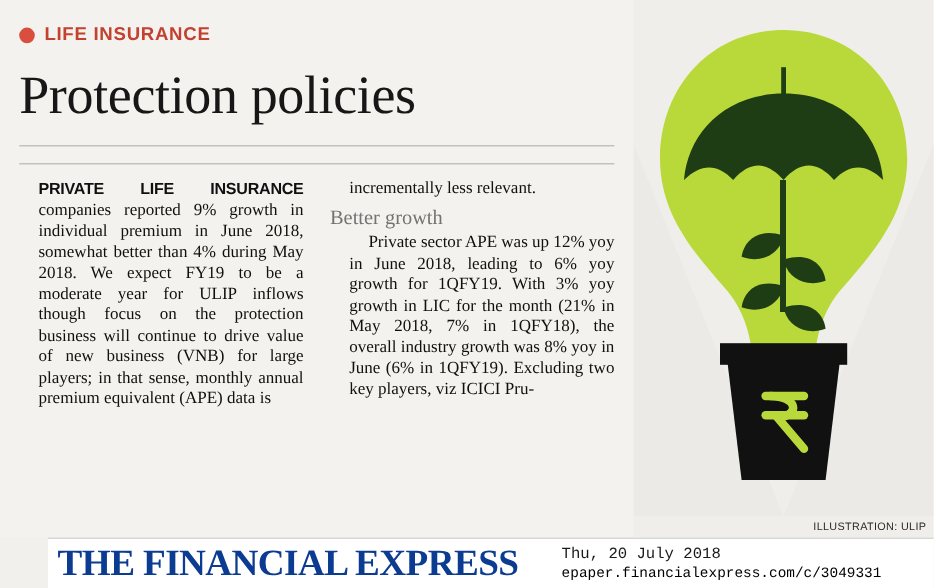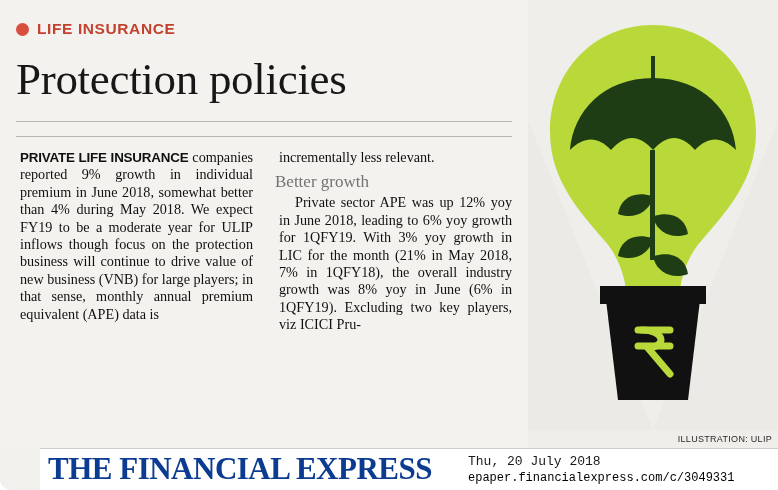--- a/index.html
+++ b/index.html
@@ -11,21 +11,20 @@
     height: 490px;
     background: #ffffff;
     font-family: "Liberation Serif", serif;
     overflow: hidden;
   }
   .page {
     position: relative;
     width: 778px;
     height: 490px;
     background: #f2f0ec;
-    border-radius: 11px;
   }
 
   
   .article {
     position: absolute;
     left: 0;
     top: 0;
     width: 528px;
     height: 448px;
     background: #f4f2ee;
@@ -91,21 +90,21 @@
   }
   .col {
     width: 238px;
     font-size: 14.2px;
     line-height: 17.4px;
     color: #101010;
     text-align: justify;
     hyphens: auto;
   }
   .col p {
-    margin: 0 0 2px 4px;
+    margin: 0 0 2px 16px;
   }
   .lead-in {
     font-family: "Liberation Sans", sans-serif;
     font-weight: bold;
     font-size: 13.4px;
     letter-spacing: -0.2px;
   }
   .subhead {
     font-size: 17px;
     line-height: 21px;

